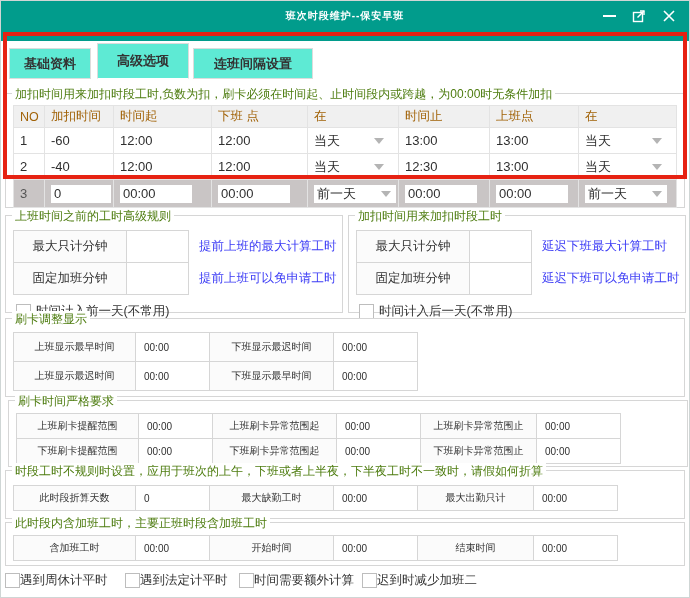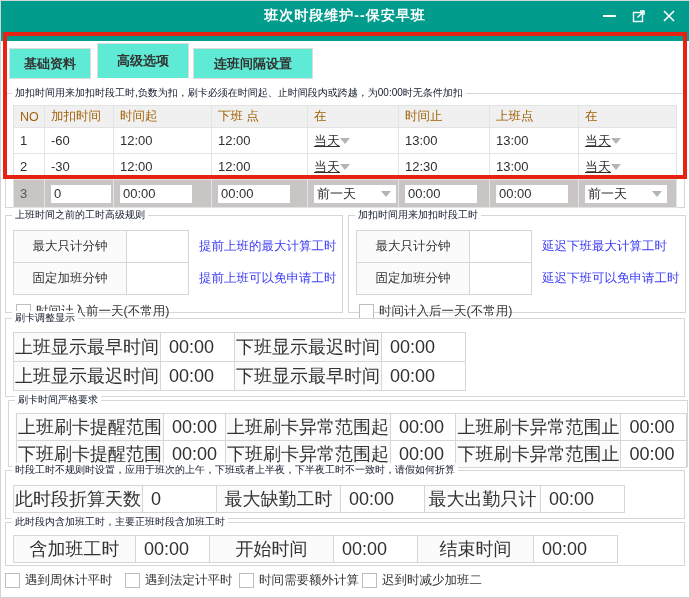--- a/index.html
+++ b/index.html
@@ -1,65 +1,65 @@
 <!DOCTYPE html>
 <html><head>
 <meta charset="utf-8">
 <style>
   html,body{margin:0;padding:0;background:#fff;}
   *{box-sizing:border-box;font-family:"Liberation Sans","DejaVu Sans",sans-serif;}
   .window{position:relative;width:690px;height:598px;background:#fff;overflow:hidden;border:1px solid #cfd6d5;}
   
   .titlebar{position:absolute;top:0;left:0;width:100%;height:30px;background:#019c8c;display:flex;align-items:center;justify-content:center;}
-  .titlebar .title{color:#fff;font-size:14px;font-weight:bold;letter-spacing:1px;}
+  .titlebar .title{color:#fff;font-size:10px;font-weight:bold;letter-spacing:1px;}
   .controls{position:absolute;right:8px;top:0;height:30px;display:flex;align-items:center;gap:6px;}
   .ctl{width:24px;height:24px;display:flex;align-items:center;justify-content:center;cursor:pointer;}
   .min-bar{display:block;width:13px;height:2px;background:#fff;}
   
   .teal-strip{position:absolute;top:30px;left:0;width:100%;height:10px;background:#019c8c;}
   .tabbar{position:absolute;top:40px;left:0;width:100%;height:38px;background:#fff;}
   .tab{position:absolute;background:#5eead4;border:1px solid #dcdcdc;display:flex;align-items:center;justify-content:center;font-size:13px;font-weight:bold;color:#333;cursor:pointer;}
   .tab.t1{left:8px;top:7px;width:82px;height:31px;}
   .tab.t2{left:96px;top:2px;width:92px;height:36px;border-bottom:1px solid #fff;}
   .tab.t3{left:192px;top:7px;width:120px;height:31px;}
   
   .gbox{position:absolute;border:1px solid #d6d6d6;background:#fff;}
-  .gbox .gtitle{position:absolute;top:-8px;left:6px;background:#fff;padding:0 3px;font-size:10px;color:#0f172a;white-space:nowrap;}
+  .gbox .gtitle{position:absolute;top:-8px;left:6px;background:#fff;padding:0 3px;font-size:12px;color:#4d7c0f;white-space:nowrap;}
   
   table{border-collapse:collapse;table-layout:fixed;}
   .maintab{position:absolute;top:11px;left:7px;}
   .maintab td,.maintab th{border:1px solid #e3e3e3;font-size:13px;padding:0 0 0 6px;text-align:left;overflow:hidden;white-space:nowrap;}
   .maintab th{background:#f0f0f0;color:#a16207;font-weight:normal;height:22px;font-size:12.5px;}
   .maintab td{height:26px;color:#2f2f2f;}
   .maintab tr.editrow td{background:#c9c5c5;height:28px;color:#555;}
-  .cellflex{display:flex;align-items:center;padding-right:14px;text-decoration:underline;}
+  .cellflex{display:flex;align-items:center;justify-content:space-between;padding-right:14px;}
   .tri{width:0;height:0;border-left:5px solid transparent;border-right:5px solid transparent;border-top:6px solid #b4b4b4;}
   .flatin{border:none;outline:none;height:18px;font-size:13px;padding:0 3px;width:60px;background:#fff;color:#2f2f2f;}
   .flatin.w72{width:72px;}
   .dd3{background:#fff;height:18px;width:82px;display:flex;align-items:center;justify-content:space-between;padding:0 5px 0 3px;font-size:13px;color:#2f2f2f;}
   
   .rulewrap{display:flex;margin:14px 0 0 7px;}
   .ruletab td{border:1px solid #d6d6d6;height:32px;font-size:12.5px;color:#333;}
   .ruletab td.lab{width:113px;text-align:center;background:#fbfbfb;}
   .ruletab td.ipt{width:62px;background:#fff;padding:0;}
   .ruletab td.ipt input{width:100%;height:100%;border:none;outline:none;font-size:12.5px;padding:0 4px;}
   .hints{margin-left:10px;display:flex;flex-direction:column;}
   .hints .hint{height:32px;display:flex;align-items:center;font-size:12.5px;color:#3b3bf5;white-space:nowrap;}
   .cbrow{display:flex;align-items:center;gap:5px;margin:8px 0 0 10px;font-size:12.5px;color:#333;}
   .cbox{width:15px;height:15px;border:1px solid #bdbdbd;background:#fff;flex:0 0 auto;cursor:pointer;}
   
   .gridtab{position:absolute;left:7px;}
-  .gridtab td{border:1px solid #d6d6d6;font-size:18px;color:#333;overflow:hidden;white-space:nowrap;}
+  .gridtab td{border:1px solid #d6d6d6;font-size:10px;color:#333;overflow:hidden;white-space:nowrap;}
   .gridtab td.lab{text-align:center;background:#fbfbfb;}
   .gridtab td.val{background:#fff;padding-left:8px;color:#2f2f2f;}
   .cw1{width:122px;}.cw2{width:74px;}.cw3{width:124px;}.cw4{width:84px;}.cw5{width:116px;}.cw6{width:84px;}
   .rh29 td{height:29px;} .rh25 td{height:25px;}
   
   .bottomcbs{position:absolute;top:571px;left:0;width:100%;height:22px;}
-  .bcb{position:absolute;display:flex;align-items:center;gap:5px;font-size:12.5px;color:#333;}
+  .bcb{position:absolute;display:flex;align-items:center;font-size:12.5px;color:#333;}
   
   .annotation{position:absolute;left:2px;top:31px;width:684px;height:147px;border:4px solid #e62212;pointer-events:none;z-index:50;}
 </style>
 </head>
 <body>
 
 <div class="window">
 
   <div class="titlebar">
     <span class="title">班次时段维护--保安早班</span>
@@ -128,21 +128,21 @@
         <td>13:00</td>
         <td>
           <div class="cellflex">
                 <span>当天</span>
                 <i class="tri"></i>
               </div>
         </td>
       </tr>
       <tr>
         <td>2</td>
-        <td>-30</td>
+        <td>-40</td>
         <td>12:00</td>
         <td>12:00</td>
         <td>
           <div class="cellflex">
                 <span>当天</span>
                 <i class="tri"></i>
               </div>
         </td>
         <td>12:30</td>
         <td>13:00</td>

